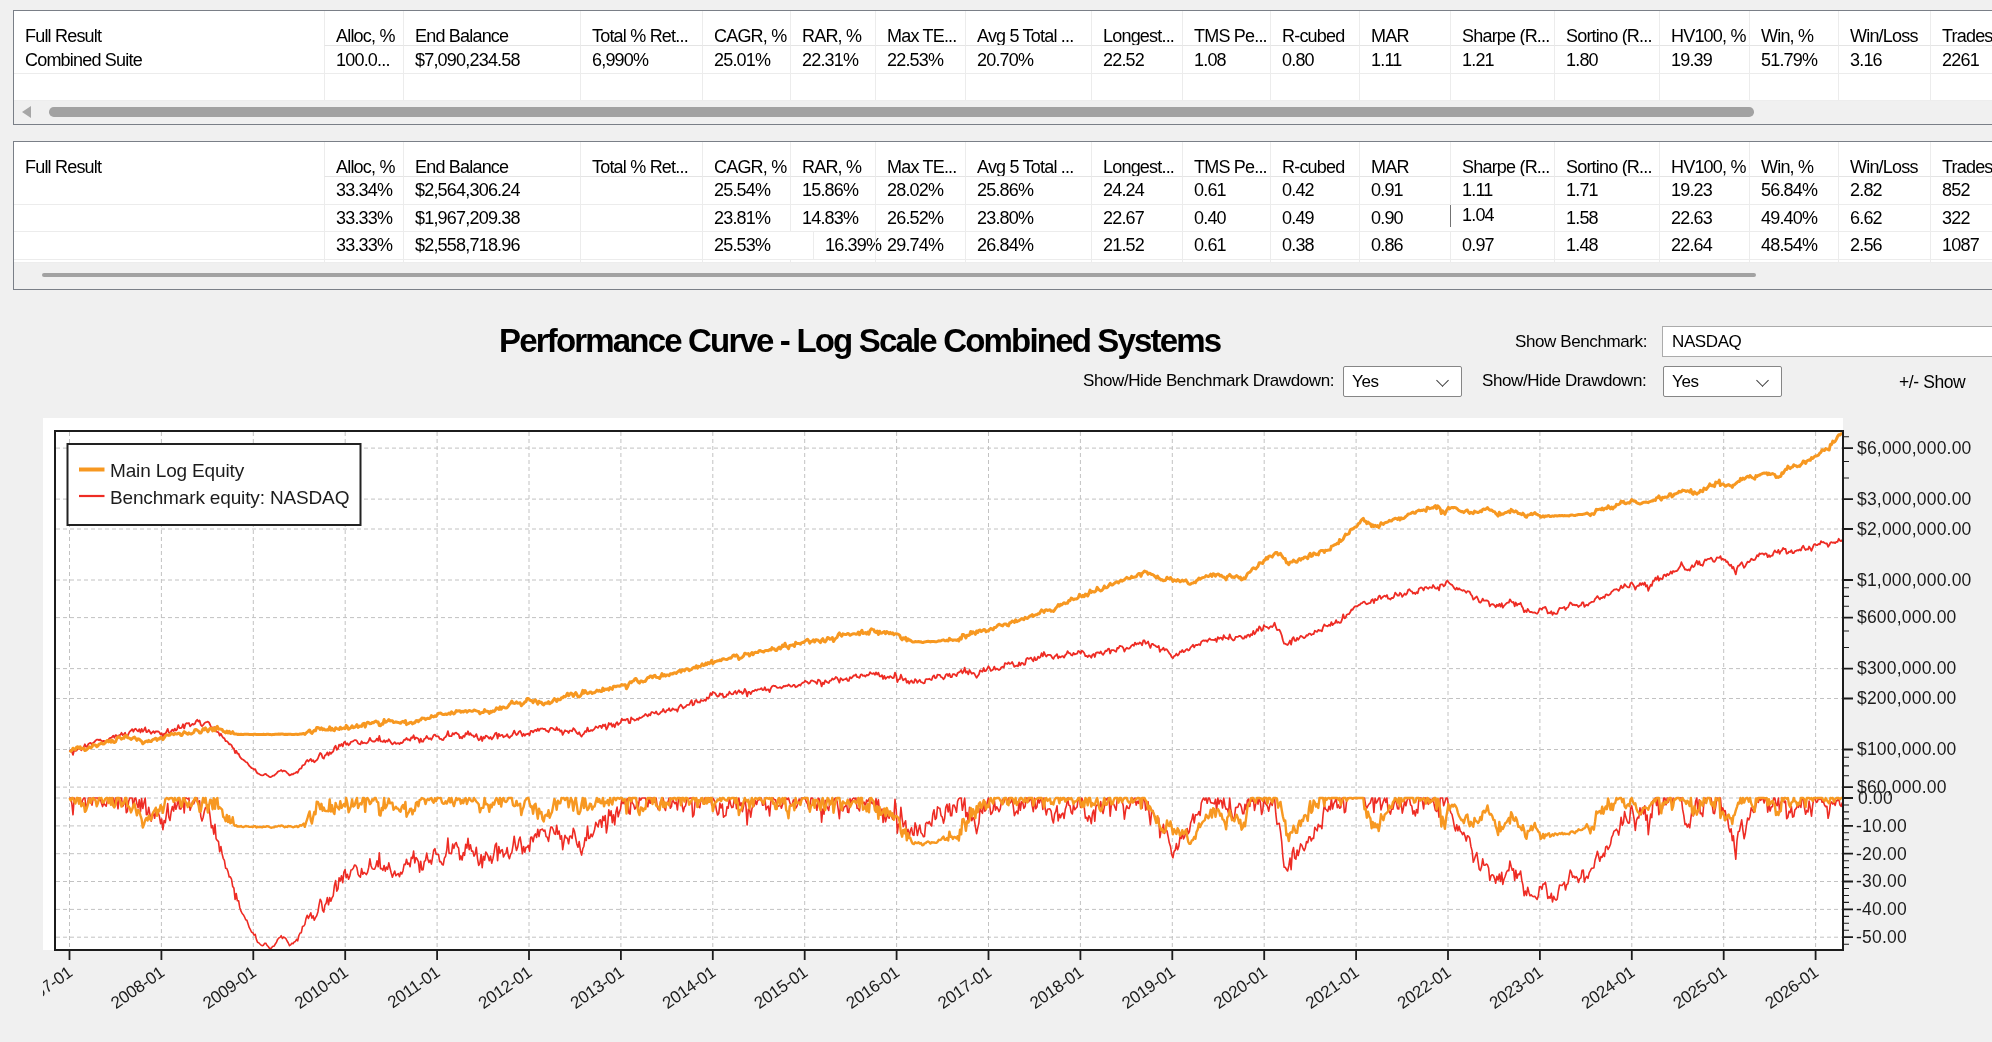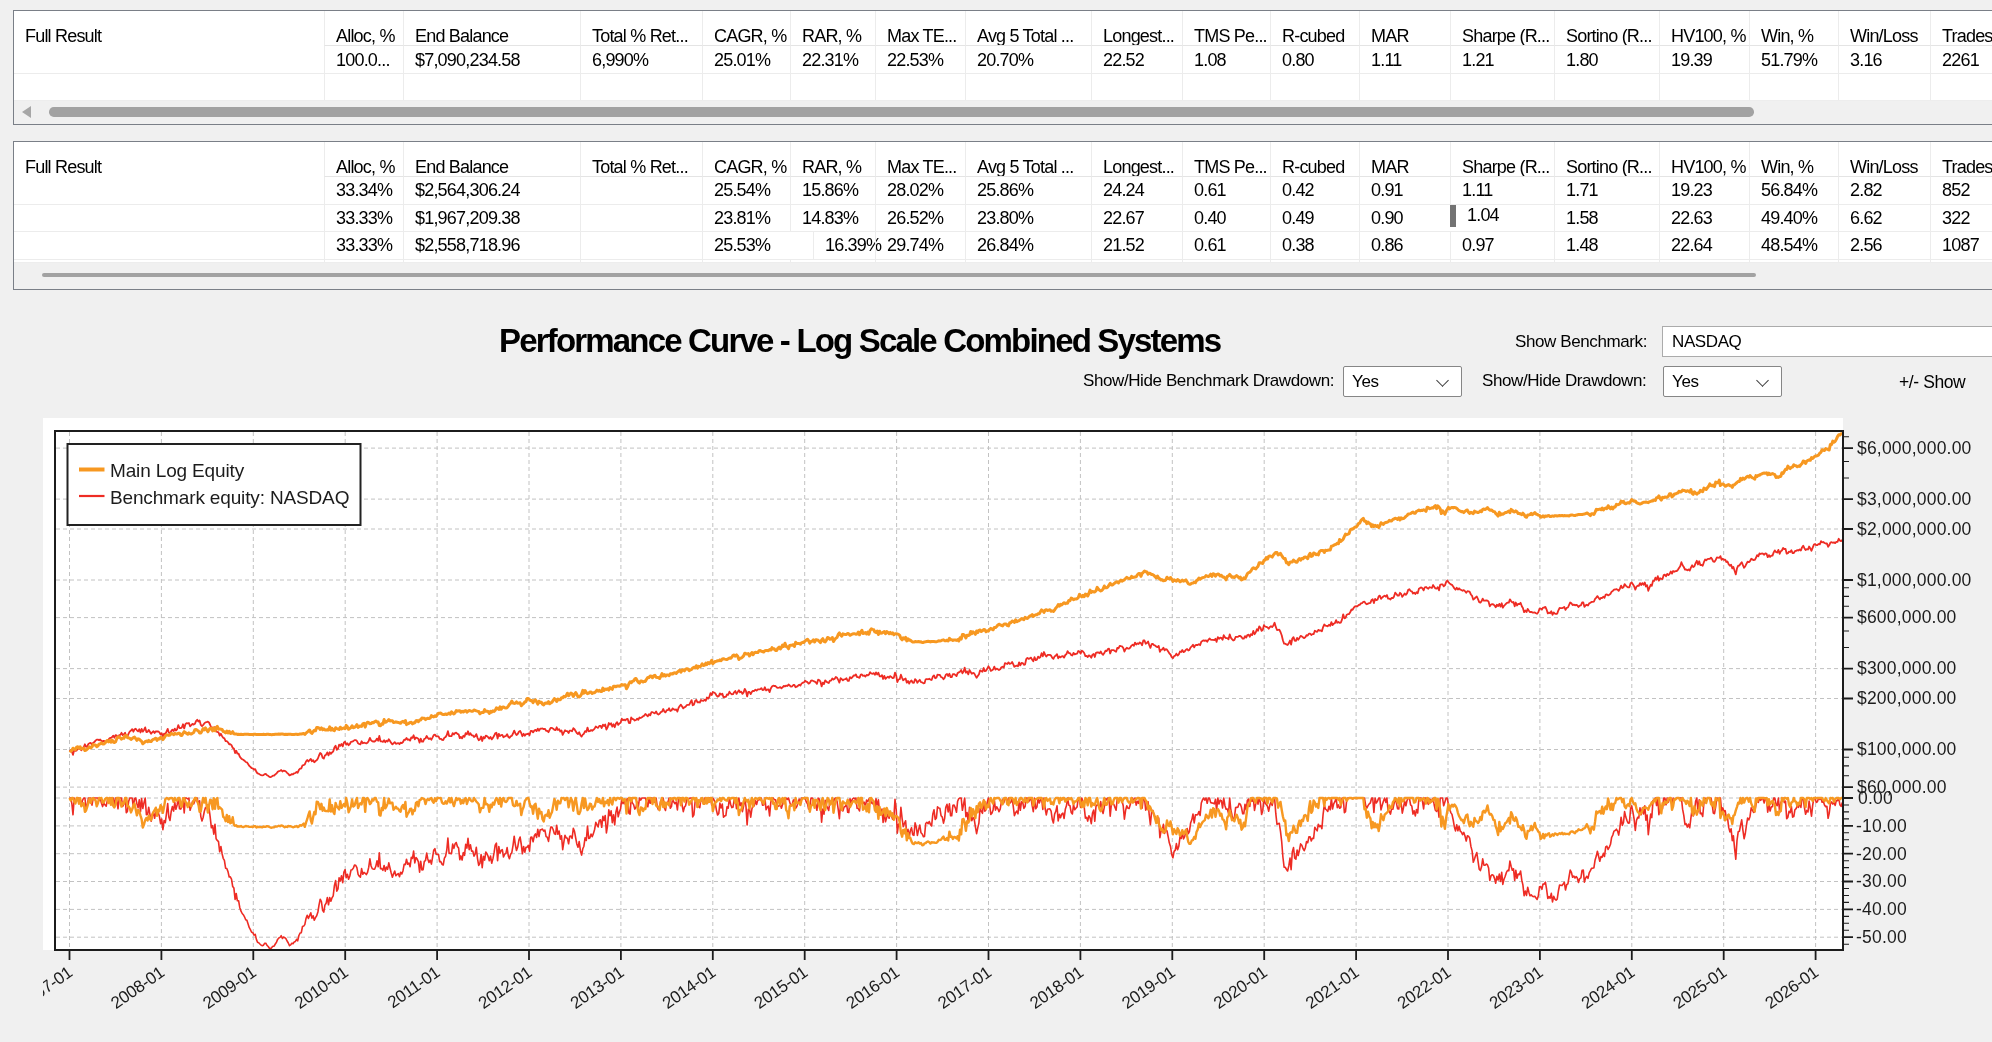--- a/index.html
+++ b/index.html
@@ -25,20 +25,21 @@
 <div class="hc" style="left:1077px;top:0;width:91px;height:35px;border-left:1px solid #ececec;border-bottom:1px solid #e4e4e4;">Longest...</div>
 <div class="hc" style="left:1168px;top:0;width:88px;height:35px;border-left:1px solid #ececec;border-bottom:1px solid #e4e4e4;">TMS Pe...</div>
 <div class="hc" style="left:1256px;top:0;width:89px;height:35px;border-left:1px solid #ececec;border-bottom:1px solid #e4e4e4;">R-cubed</div>
 <div class="hc" style="left:1345px;top:0;width:91px;height:35px;border-left:1px solid #ececec;border-bottom:1px solid #e4e4e4;">MAR</div>
 <div class="hc" style="left:1436px;top:0;width:104px;height:35px;border-left:1px solid #ececec;border-bottom:1px solid #e4e4e4;">Sharpe (R...</div>
 <div class="hc" style="left:1540px;top:0;width:105px;height:35px;border-left:1px solid #ececec;border-bottom:1px solid #e4e4e4;">Sortino (R...</div>
 <div class="hc" style="left:1645px;top:0;width:90px;height:35px;border-left:1px solid #ececec;border-bottom:1px solid #e4e4e4;">HV100, %</div>
 <div class="hc" style="left:1735px;top:0;width:89px;height:35px;border-left:1px solid #ececec;border-bottom:1px solid #e4e4e4;">Win, %</div>
 <div class="hc" style="left:1824px;top:0;width:92px;height:35px;border-left:1px solid #ececec;border-bottom:1px solid #e4e4e4;">Win/Loss</div>
 <div class="hc" style="left:1916px;top:0;width:120px;height:35px;border-left:1px solid #ececec;border-bottom:1px solid #e4e4e4;">Trades</div>
+<div class="dc" style="left:0px;top:35px;width:310px;height:28px;">Combined Suite</div>
 <div class="dc" style="left:310px;top:35px;width:79px;height:28px;border-left:1px solid #ececec;">100.0...</div>
 <div class="dc" style="left:389px;top:35px;width:177px;height:28px;border-left:1px solid #ececec;">$7,090,234.58</div>
 <div class="dc" style="left:566px;top:35px;width:122px;height:28px;border-left:1px solid #ececec;">6,990%</div>
 <div class="dc" style="left:688px;top:35px;width:88px;height:28px;border-left:1px solid #ececec;">25.01%</div>
 <div class="dc" style="left:776px;top:35px;width:85px;height:28px;border-left:1px solid #ececec;">22.31%</div>
 <div class="dc" style="left:861px;top:35px;width:90px;height:28px;border-left:1px solid #ececec;">22.53%</div>
 <div class="dc" style="left:951px;top:35px;width:126px;height:28px;border-left:1px solid #ececec;">20.70%</div>
 <div class="dc" style="left:1077px;top:35px;width:91px;height:28px;border-left:1px solid #ececec;">22.52</div>
 <div class="dc" style="left:1168px;top:35px;width:88px;height:28px;border-left:1px solid #ececec;">1.08</div>
 <div class="dc" style="left:1256px;top:35px;width:89px;height:28px;border-left:1px solid #ececec;">0.80</div>
@@ -112,21 +113,21 @@
 <div class="dc" style="left:389px;top:62.5px;width:177px;height:27.5px;border-left:1px solid #ececec;">$1,967,209.38</div>
 <div class="dc" style="left:566px;top:62.5px;width:122px;height:27.5px;border-left:1px solid #ececec;"></div>
 <div class="dc" style="left:688px;top:62.5px;width:88px;height:27.5px;border-left:1px solid #ececec;">23.81%</div>
 <div class="dc" style="left:776px;top:62.5px;width:85px;height:27.5px;border-left:1px solid #ececec;">14.83%</div>
 <div class="dc" style="left:861px;top:62.5px;width:90px;height:27.5px;border-left:1px solid #ececec;">26.52%</div>
 <div class="dc" style="left:951px;top:62.5px;width:126px;height:27.5px;border-left:1px solid #ececec;">23.80%</div>
 <div class="dc" style="left:1077px;top:62.5px;width:91px;height:27.5px;border-left:1px solid #ececec;">22.67</div>
 <div class="dc" style="left:1168px;top:62.5px;width:88px;height:27.5px;border-left:1px solid #ececec;">0.40</div>
 <div class="dc" style="left:1256px;top:62.5px;width:89px;height:27.5px;border-left:1px solid #ececec;">0.49</div>
 <div class="dc" style="left:1345px;top:62.5px;width:91px;height:27.5px;border-left:1px solid #ececec;">0.90</div>
-<div class="dc" style="left:1436px;top:62.5px;width:104px;height:22px;border-left:6px solid #737373;">1.04</div>
+<div class="dc" style="left:1436px;top:62.5px;width:104px;height:22px;border-left:1px solid #737373;">1.04</div>
 <div class="dc" style="left:1540px;top:62.5px;width:105px;height:27.5px;border-left:1px solid #ececec;">1.58</div>
 <div class="dc" style="left:1645px;top:62.5px;width:90px;height:27.5px;border-left:1px solid #ececec;">22.63</div>
 <div class="dc" style="left:1735px;top:62.5px;width:89px;height:27.5px;border-left:1px solid #ececec;">49.40%</div>
 <div class="dc" style="left:1824px;top:62.5px;width:92px;height:27.5px;border-left:1px solid #ececec;">6.62</div>
 <div class="dc" style="left:1916px;top:62.5px;width:120px;height:27.5px;border-left:1px solid #ececec;">322</div>
 <div class="dc" style="left:310px;top:90.0px;width:79px;height:27.5px;border-left:1px solid #ececec;">33.33%</div>
 <div class="dc" style="left:389px;top:90.0px;width:177px;height:27.5px;border-left:1px solid #ececec;">$2,558,718.96</div>
 <div class="dc" style="left:566px;top:90.0px;width:122px;height:27.5px;border-left:1px solid #ececec;"></div>
 <div class="dc" style="left:688px;top:90.0px;width:88px;height:27.5px;border-left:1px solid #ececec;">25.53%</div>
 <div class="dc" style="left:776px;top:90.0px;width:85px;height:27.5px;border-left:1px solid #ececec;margin-left:23px;">16.39%</div>

